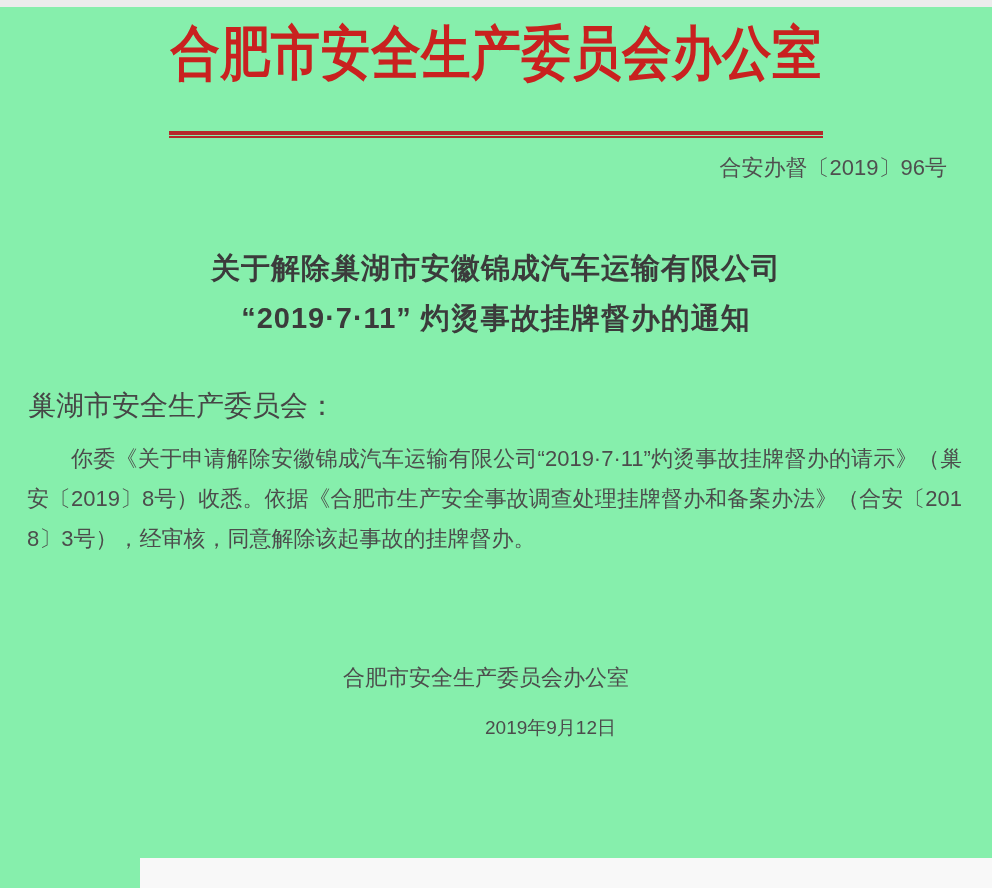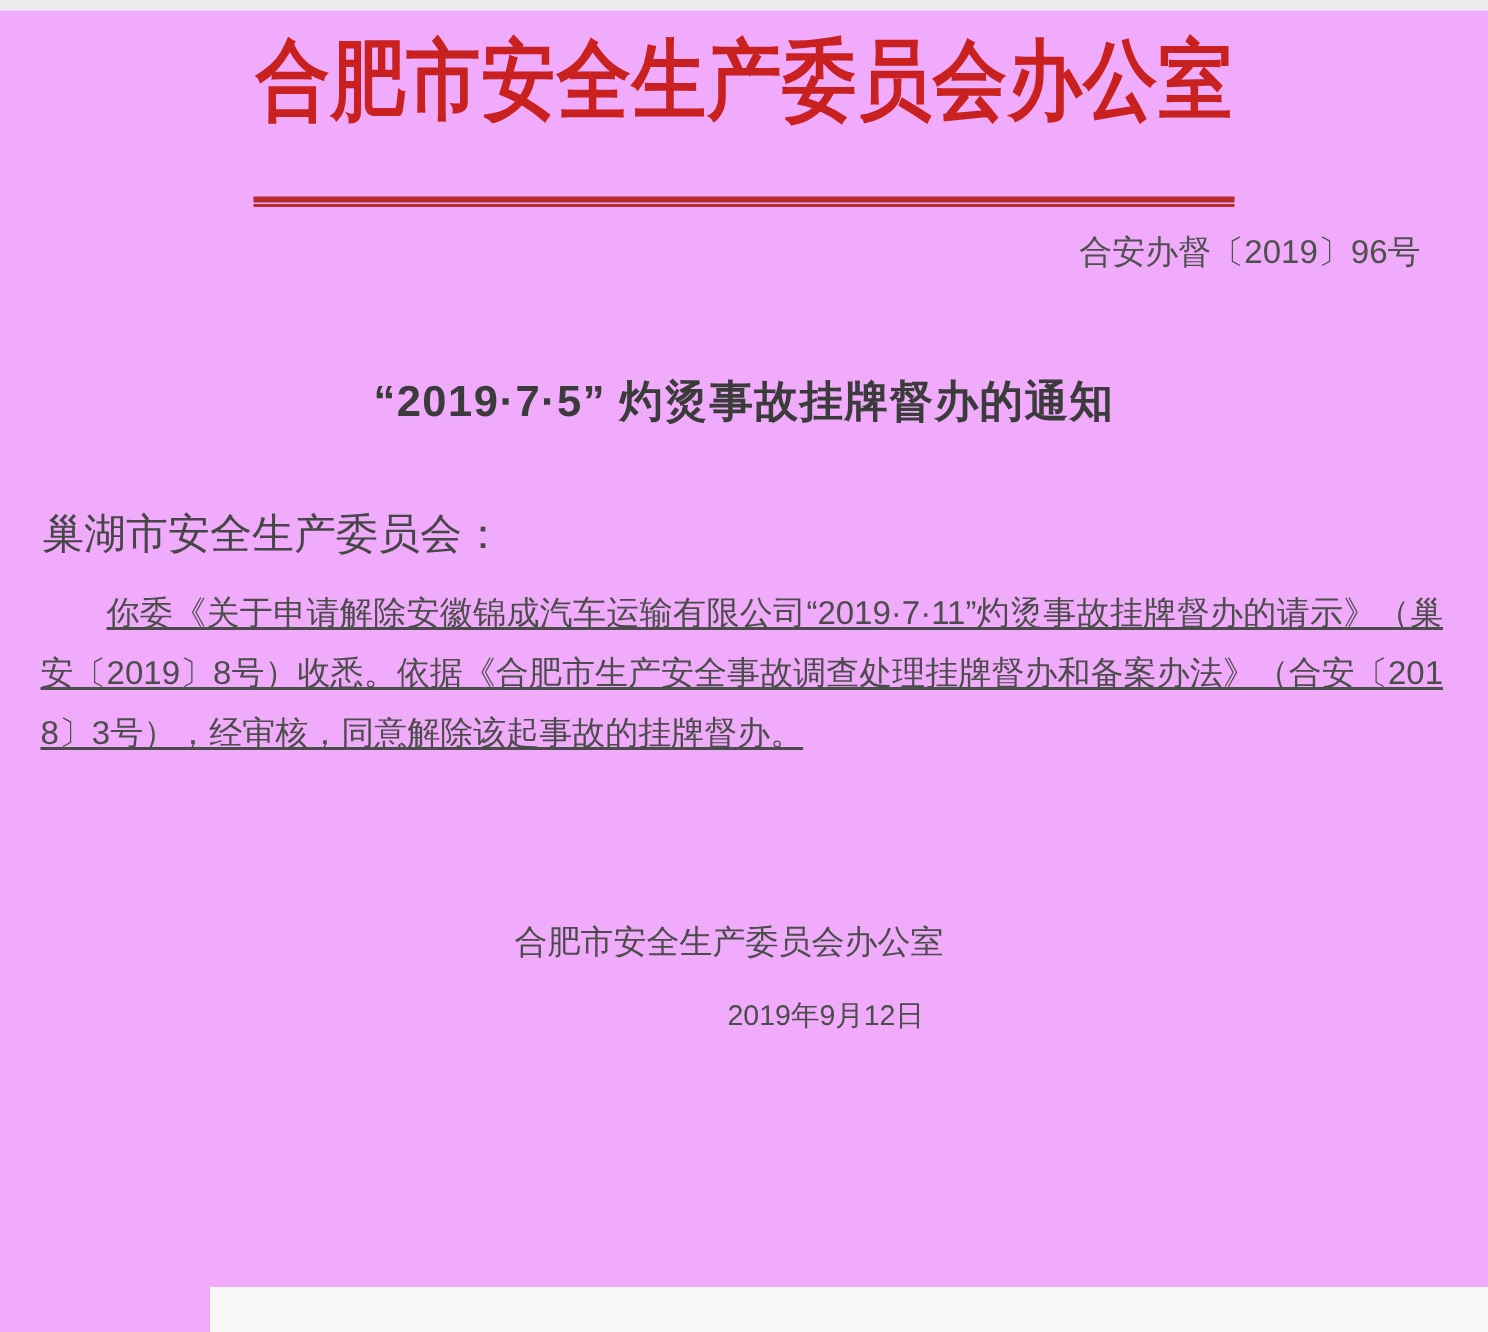--- a/index.html
+++ b/index.html
@@ -4,21 +4,21 @@
 <style>
   * { margin: 0; padding: 0; box-sizing: border-box; }
   html, body { background: #ffffff; }
   body { font-family: "Liberation Sans", "DejaVu Sans", sans-serif; }
 
   .page {
     position: relative;
     width: 992px;
     height: 888px;
     margin: 0;
-    background: #f0abfc;
+    background: #86efac;
     overflow: hidden;
   }
 
   .edge-strip-top {
     position: absolute;
     top: 0; left: 0; right: 0;
     height: 7px;
     background: #ececec;
   }
 
@@ -83,21 +83,20 @@
   }
 
   .body-text {
     margin-top: 18px;
     padding: 0 30px 0 27px;
     font-size: 22px;
     line-height: 40px;
     color: #4c4c4c;
     text-align: justify;
     text-justify: inter-ideograph;
-    text-decoration: underline;
   }
   .body-text p {
     text-indent: 2em;
     word-break: break-all;
   }
 
   .signature {
     margin-top: 104px;
     padding-left: 343px;
     font-size: 22px;
@@ -122,21 +121,22 @@
 
   <div class="letterhead">
     <span class="letterhead-text">合肥市安全生产委员会办公室</span>
   </div>
 
   <div class="red-rule"></div>
 
   <div class="doc-number">合安办督〔2019〕96号</div>
 
   <div class="notice-title">
-    <div>“2019·7·5” 灼烫事故挂牌督办的通知</div>
+    <div>关于解除巢湖市安徽锦成汽车运输有限公司</div>
+    <div>“2019·7·11” 灼烫事故挂牌督办的通知</div>
   </div>
 
   <div class="addressee">巢湖市安全生产委员会：</div>
 
   <div class="body-text">
     <p>你委《关于申请解除安徽锦成汽车运输有限公司“2019·7·11”灼烫事故挂牌督办的请示》（巢安〔2019〕8号）收悉。依据《合肥市生产安全事故调查处理挂牌督办和备案办法》（合安〔2018〕3号），经审核，同意解除该起事故的挂牌督办。</p>
   </div>
 
   <div class="signature">合肥市安全生产委员会办公室</div>
 

